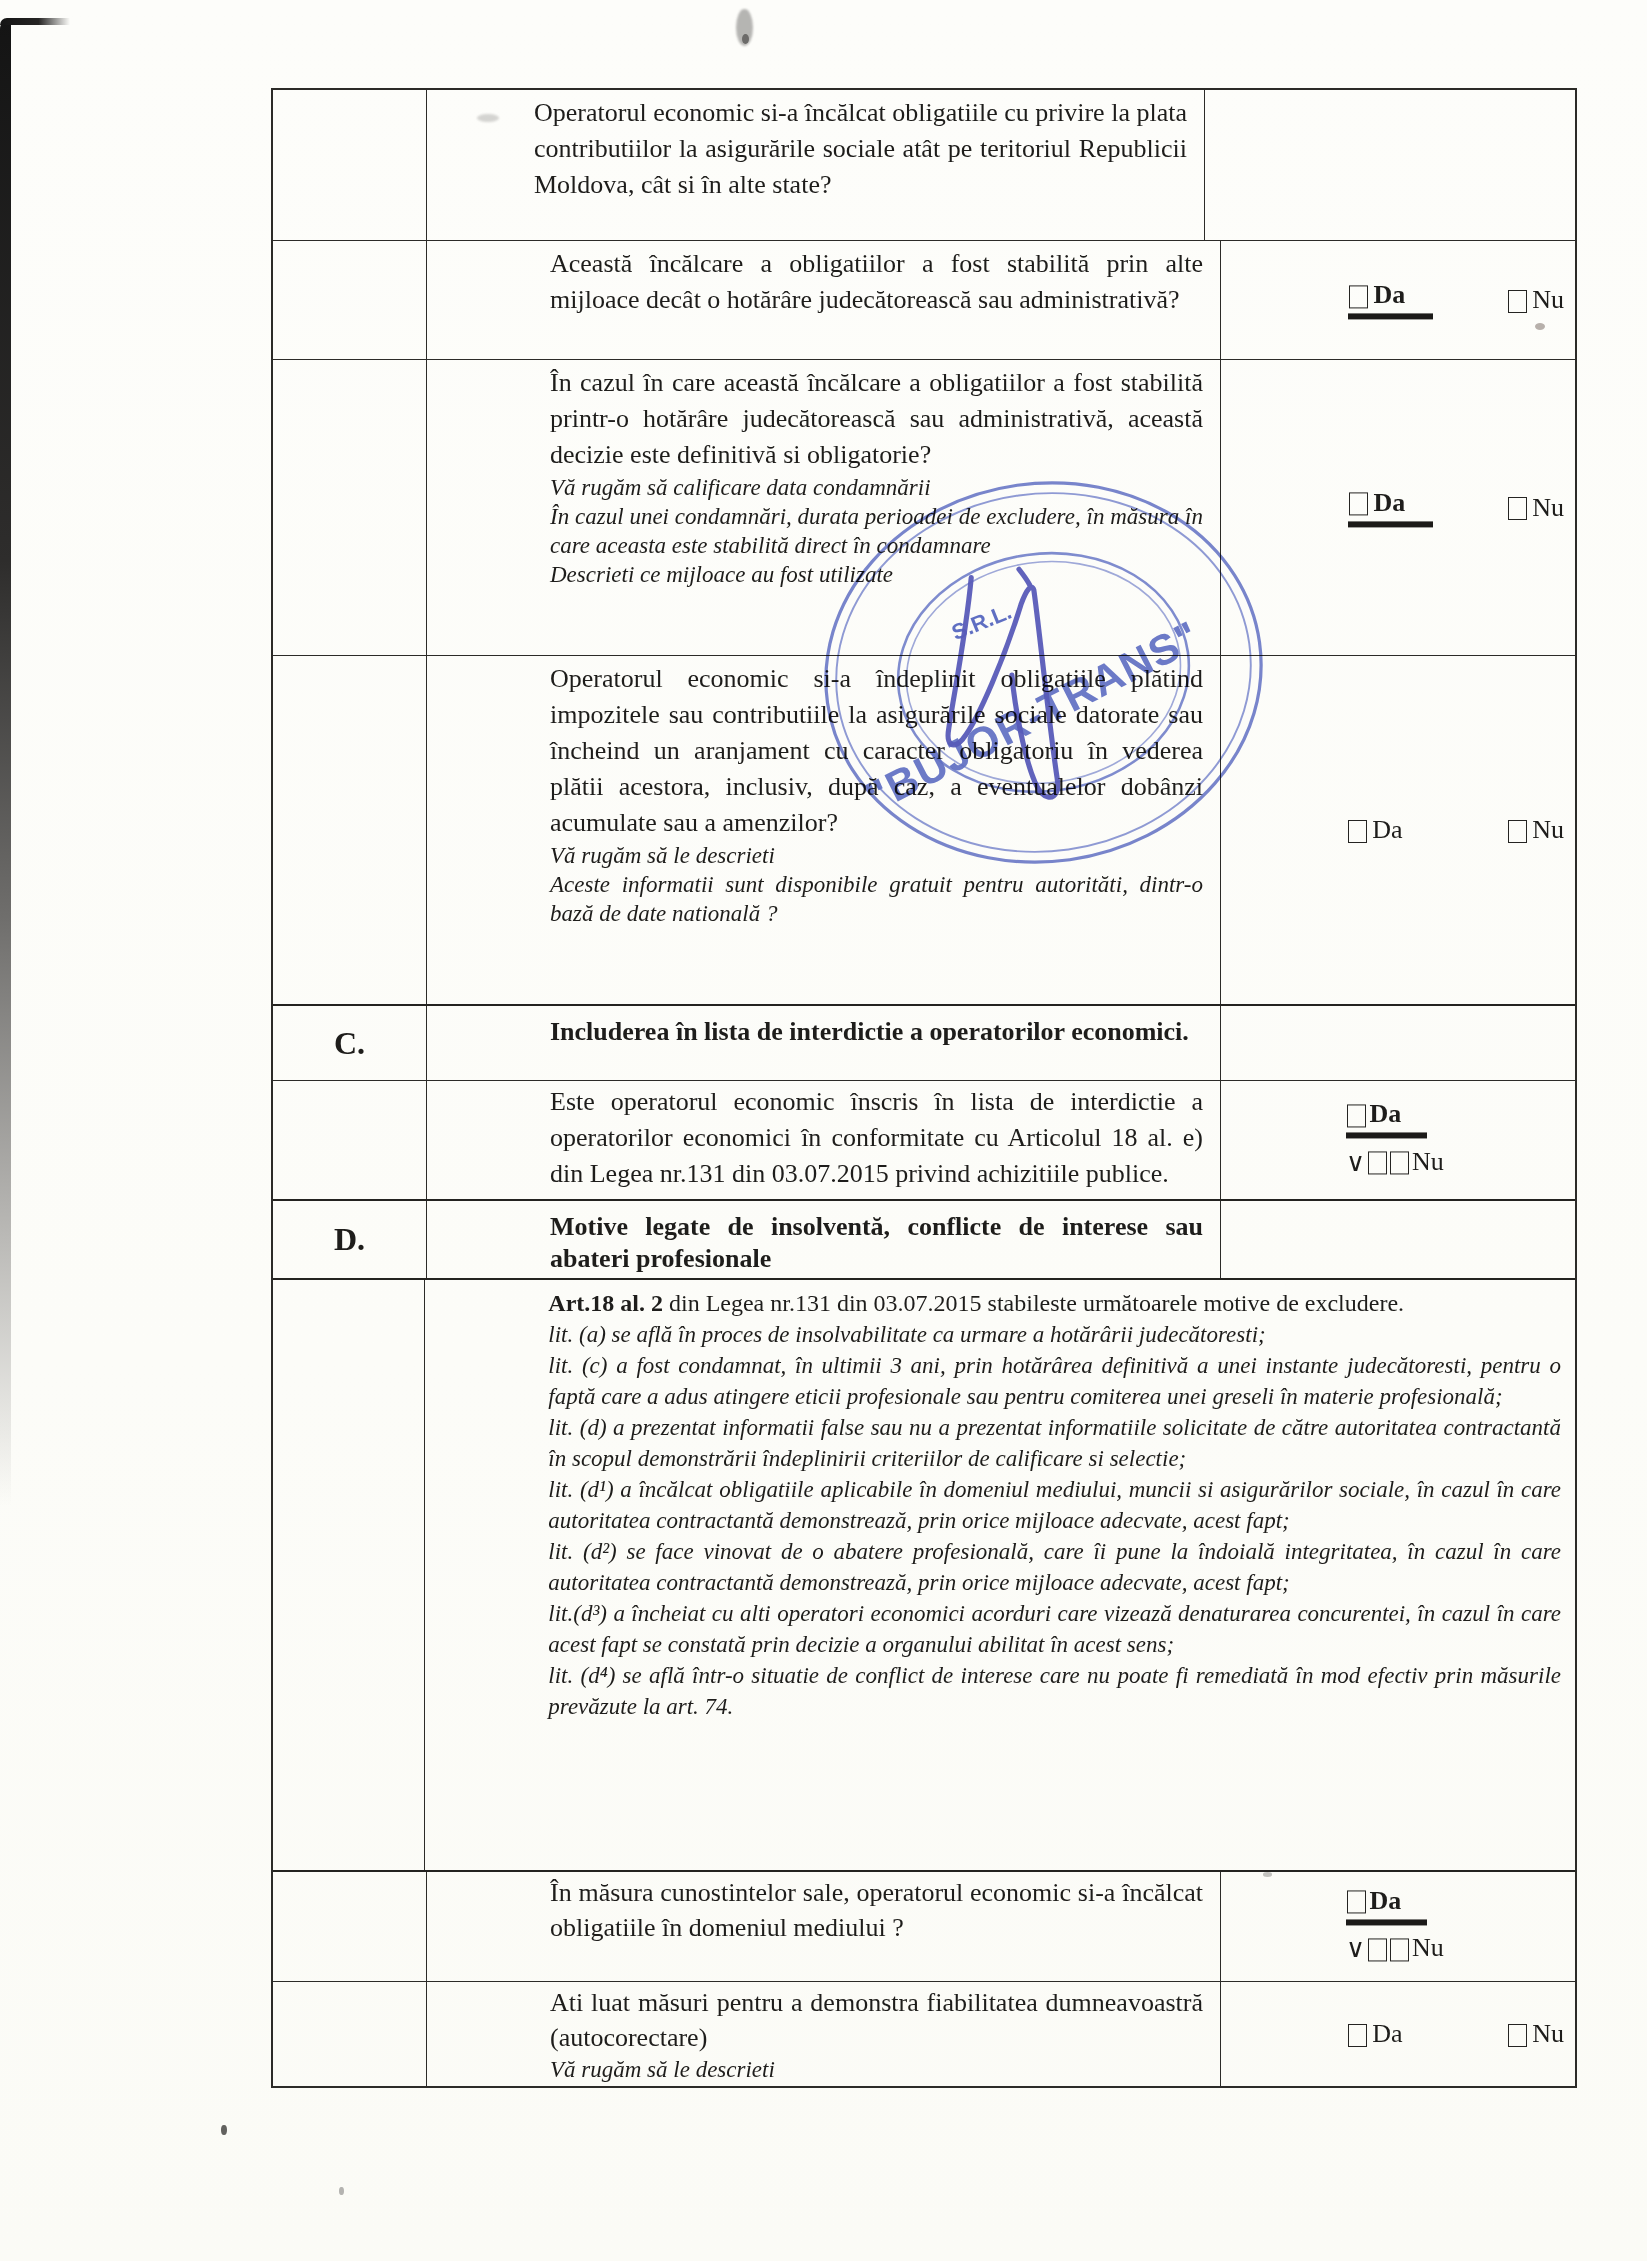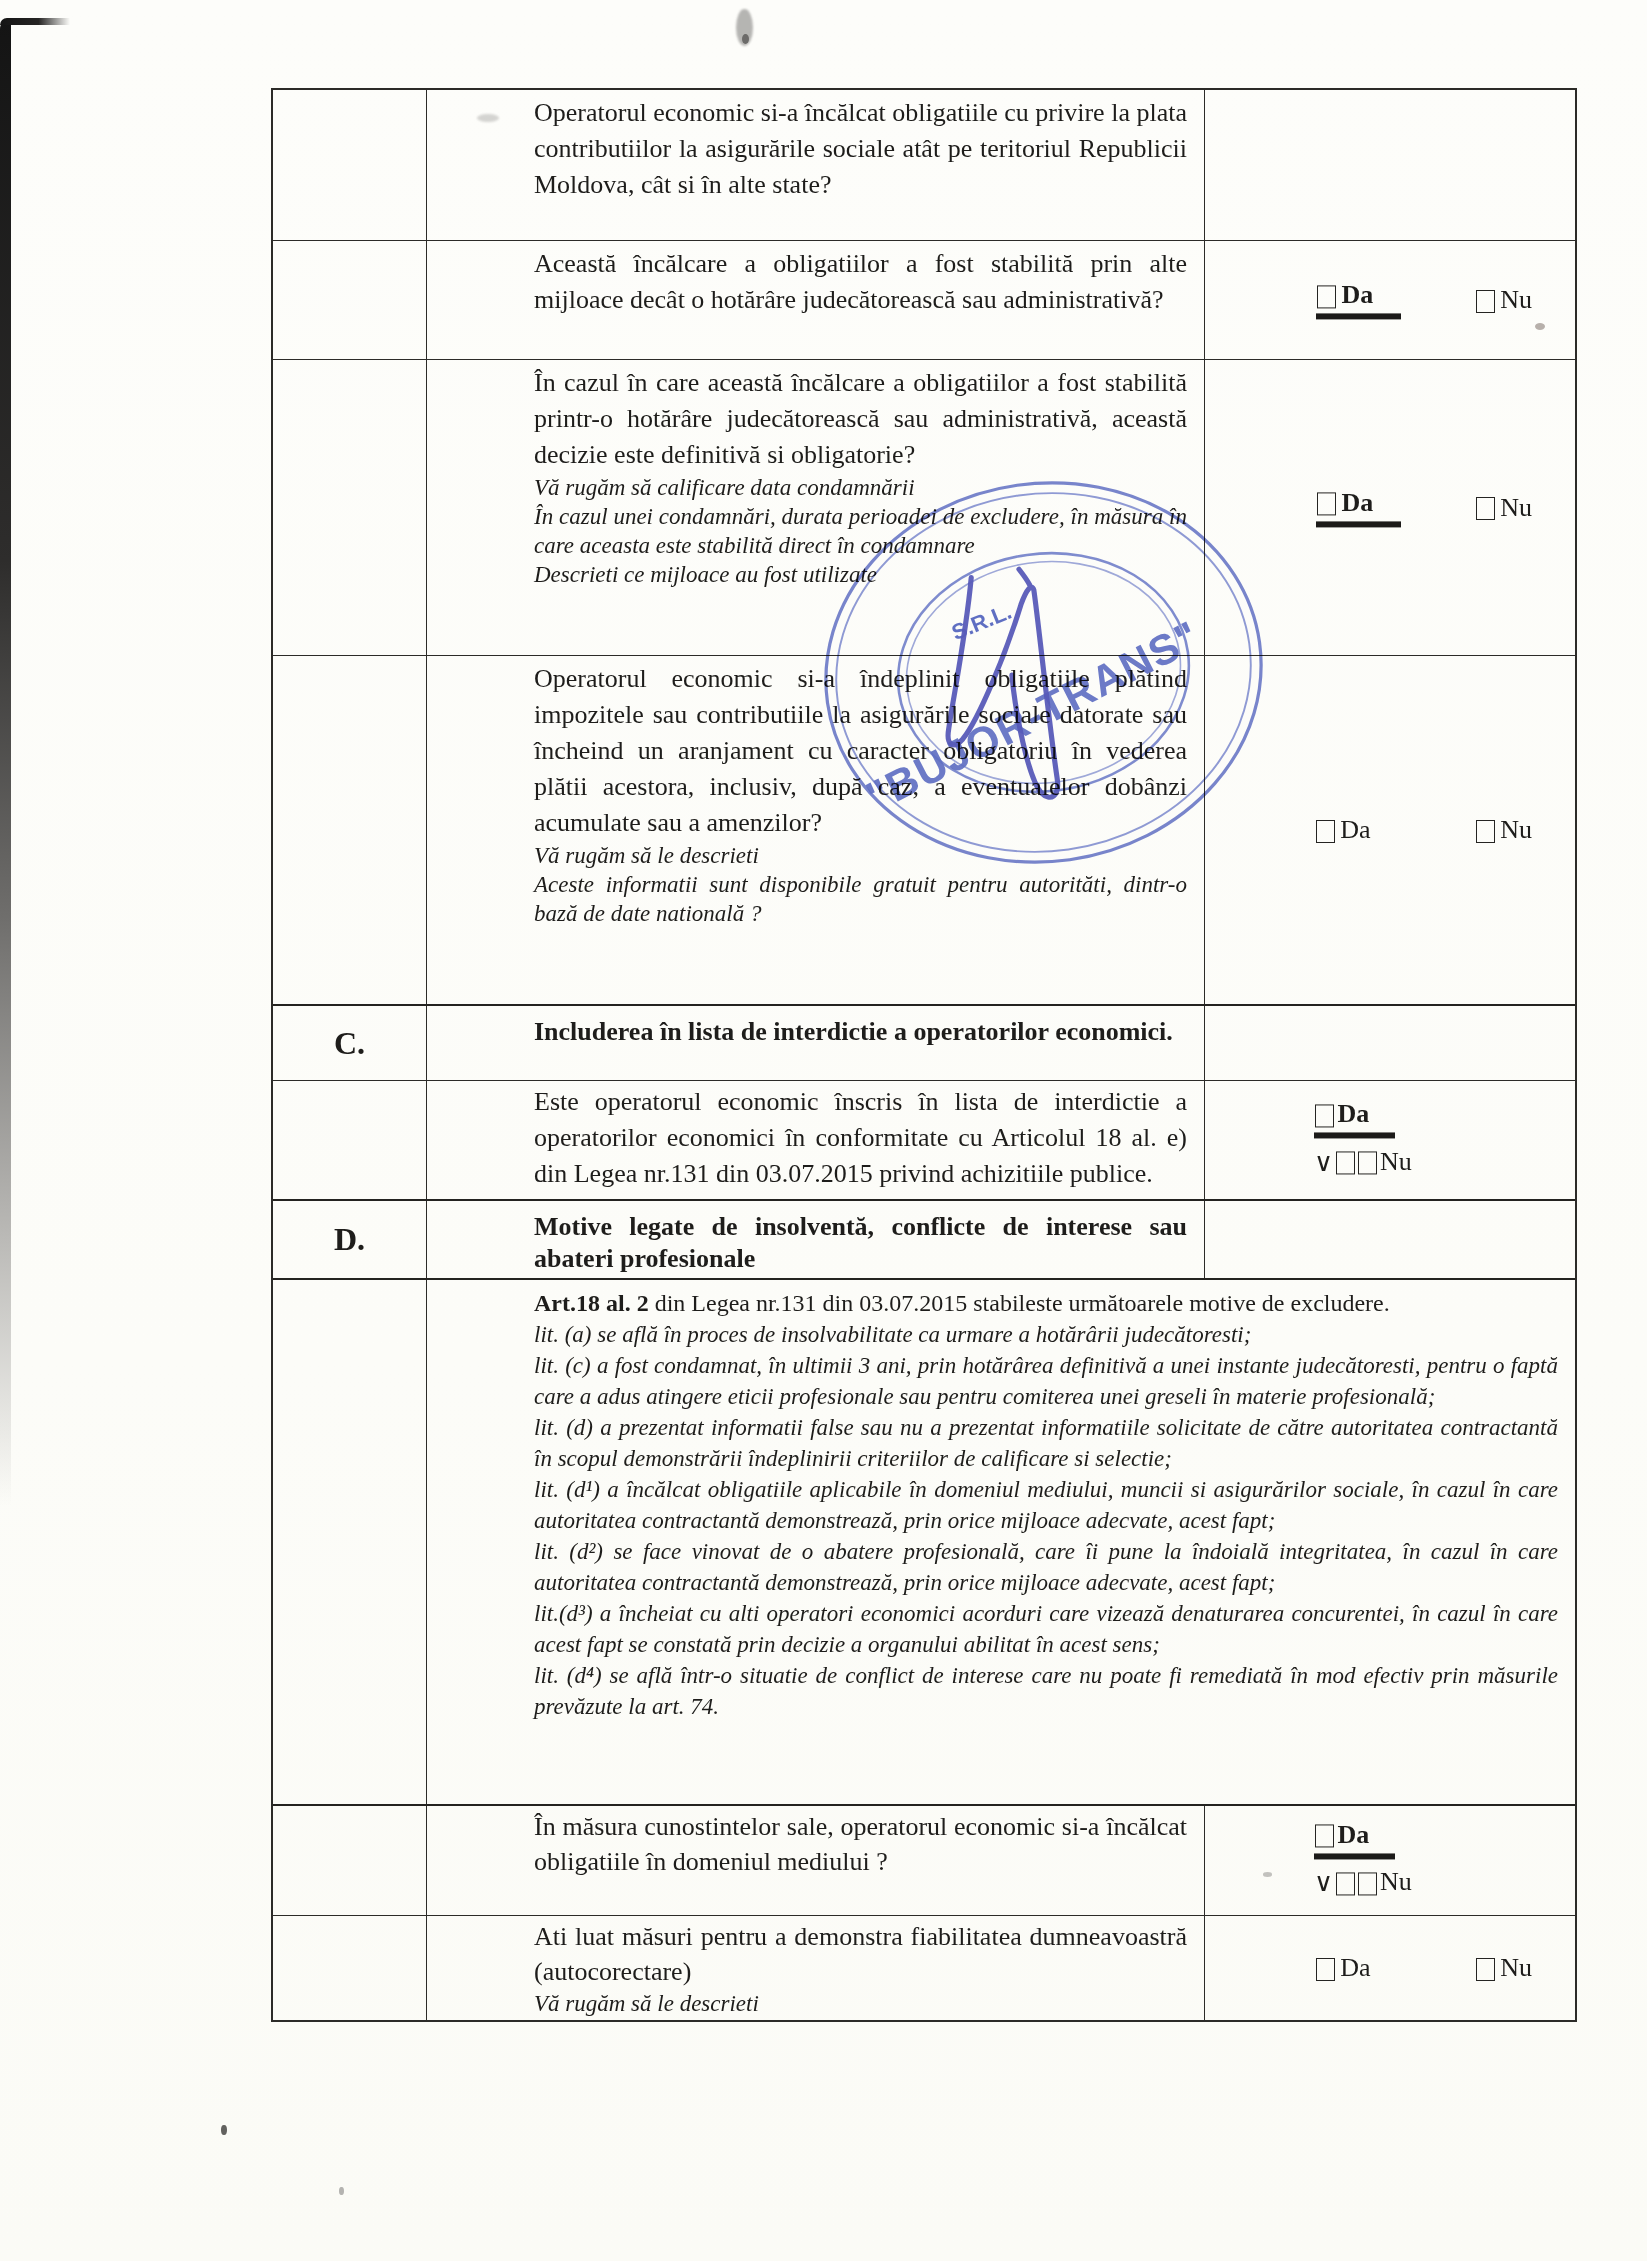--- a/index.html
+++ b/index.html
@@ -13,21 +13,21 @@
      border-top-left-radius:30px;}
   .corner-art .h{position:absolute;left:0;top:0;width:70px;height:7px;
      background:linear-gradient(90deg,#141414 0%,#262524 55%,rgba(70,70,68,0) 100%);
      border-top-left-radius:30px;}
   .speck{position:absolute;pointer-events:none;border-radius:50%;}
 
   
   .tbl{position:absolute;left:271px;top:88px;width:1306px;box-sizing:border-box;
        border:2.6px solid #2c2b28;}
   .tr{display:flex;box-sizing:border-box;}
-  .tr + .tr{border-top:1.9px solid #2c2b28;}
+  .tr + .tr{border-top:1.9px solid #2c2b28;gap:16px;}
   .tr.heavy{border-top:2.6px solid #242320;}
   .c1{width:154px;box-sizing:border-box;border-right:1.9px solid #2c2b28;
       display:flex;align-items:center;justify-content:center;}
   .c2{width:778px;box-sizing:border-box;border-right:1.9px solid #2c2b28;
       padding:5.2px 17px 0 107px;}
   .c2.merged{width:1145px;border-right:none;padding:6.5px 14px 0 107px;}
   .c3{flex:1;position:relative;box-sizing:border-box;}
   .letter{font-size:32px;font-weight:bold;}
   .q{margin:0;font-size:26px;line-height:36px;text-align:justify;}
   .q.head{font-weight:bold;line-height:32px;}
@@ -150,21 +150,21 @@
     <div class="tr heavy" style="height:79px">
       <div class="c1">
           <span class="letter">D.</span>
         </div>
       <div class="c2" style="padding-top:10px">
           <p class="q head">Motive legate de insolventă, conflicte de interese sau abateri profesionale</p>
         </div>
       <div class="c3"></div>
     </div>
 
-    <div class="tr heavy" style="height:526px">
+    <div class="tr heavy" style="height:592px">
       <div class="c1"></div>
       <div class="c2 merged">
         <p class="lead"><b>Art.18 al. 2</b><span> din Legea nr.131 din 03.07.2015 stabileste următoarele motive de excludere.</span></p>
         <p class="lit">lit. (a) se află în proces de insolvabilitate ca urmare a hotărârii judecătoresti;</p>
         <p class="lit">lit. (c) a fost condamnat, în ultimii 3 ani, prin hotărârea definitivă a unei instante judecătoresti, pentru o faptă care a adus atingere eticii profesionale sau pentru comiterea unei greseli în materie profesională;</p>
         <p class="lit">lit. (d) a prezentat informatii false sau nu a prezentat informatiile solicitate de către autoritatea contractantă în scopul demonstrării îndeplinirii criteriilor de calificare si selectie;</p>
         <p class="lit">lit. (d¹) a încălcat obligatiile aplicabile în domeniul mediului, muncii si asigurărilor sociale, în cazul în care autoritatea contractantă demonstrează, prin orice mijloace adecvate, acest fapt;</p>
         <p class="lit">lit. (d²) se face vinovat de o abatere profesională, care îi pune la îndoială integritatea, în cazul în care autoritatea contractantă demonstrează, prin orice mijloace adecvate, acest fapt;</p>
         <p class="lit">lit.(d³) a încheiat cu alti operatori economici acorduri care vizează denaturarea concurentei, în cazul în care acest fapt se constată prin decizie a organului abilitat în acest sens;</p>
         <p class="lit">lit. (d⁴) se află într-o situatie de conflict de interese care nu poate fi remediată în mod efectiv prin măsurile prevăzute la art. 74.</p>

